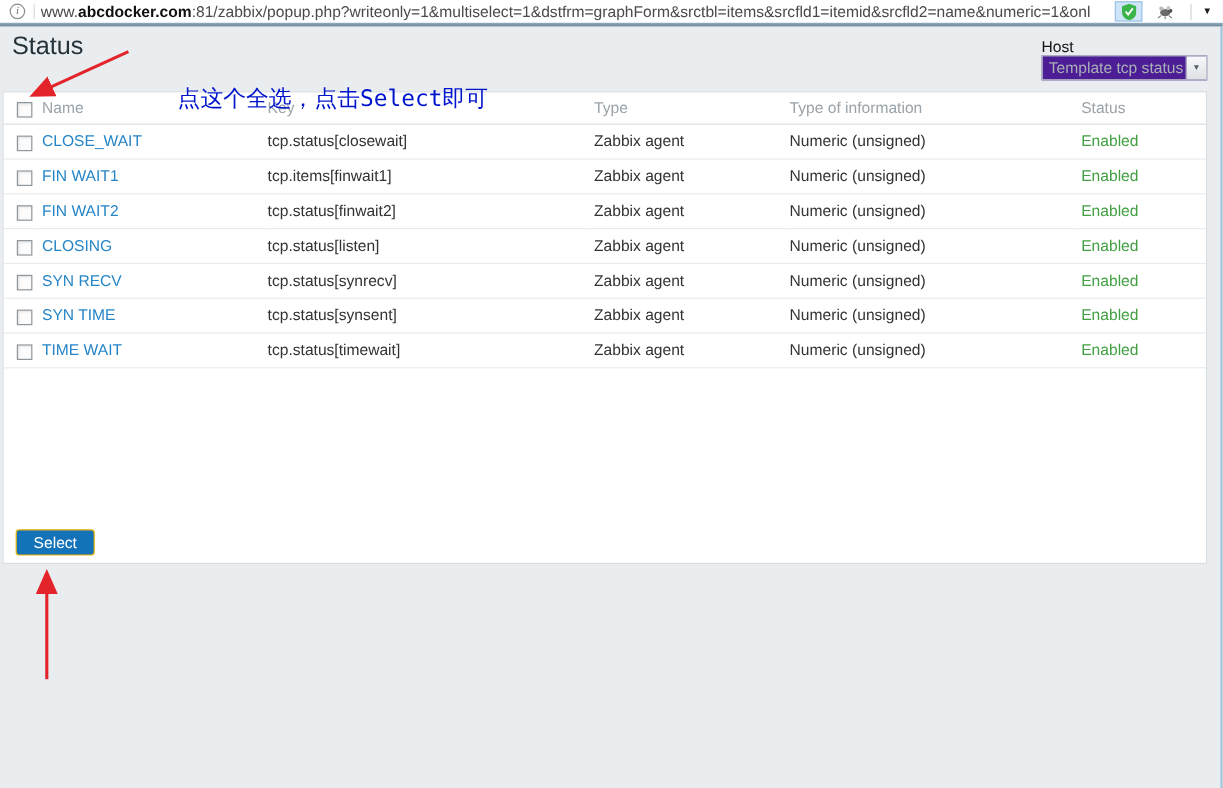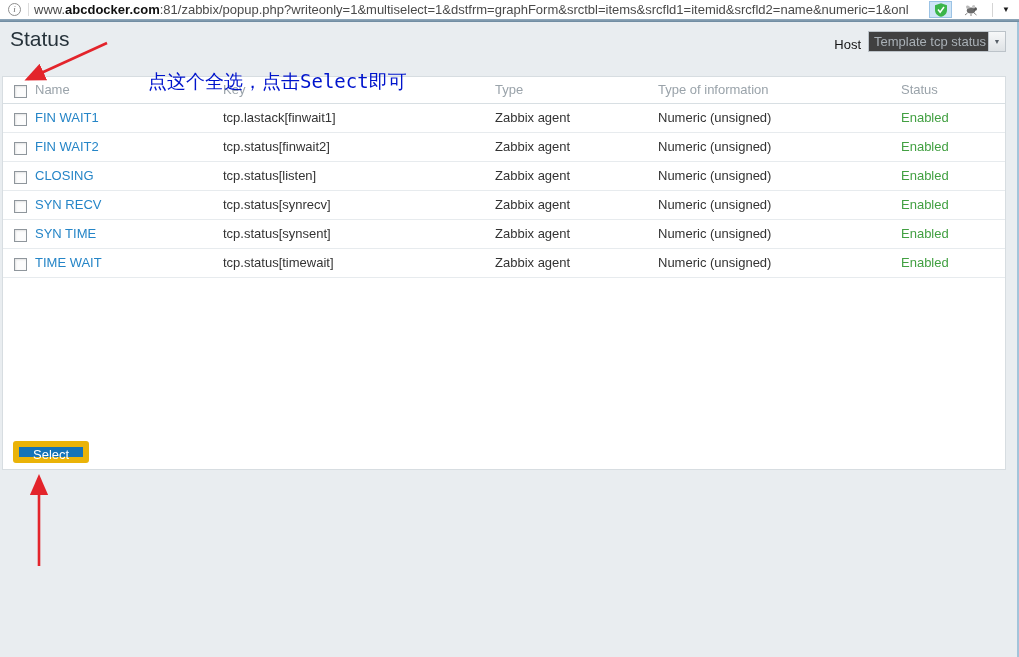--- a/index.html
+++ b/index.html
@@ -15,40 +15,40 @@
   .bar-right { margin-left:auto; display:flex; align-items:center; height:100%; flex:0 0 auto; }
   .shield-box { width:23px; height:17px; background:#cfe5f7; border:1px solid #9cc3e5; display:flex; align-items:center; justify-content:center; margin-right:8px; }
   .fly-box { width:22px; height:16px; display:flex; align-items:center; justify-content:center; margin-right:6px; }
   .caret-sep { width:1px; height:14px; background:#d5d5d5; margin:0 4px; }
   .bar-caret { font-size:8px; color:#1a1a1a; padding:0 9px 0 5px; }
 
   .top-divider { position:absolute; top:19px; left:0; width:1019px; height:3px; background:linear-gradient(#93aabc,#6b889e); }
 
   
   .page-title { position:absolute; top:27px; left:10px; font-size:21px; color:#26323a; }
-  .host-ctl { position:absolute; top:31px; right:13px; display:flex; align-items:flex-end; }
+  .host-ctl { position:absolute; top:31px; right:13px; display:flex; align-items:flex-start;flex-direction:column; }
   .host-label { font-size:13px; color:#141414; margin-right:7px; }
-  .host-select { width:138px; height:21px; border:1px solid #bcc3c9; background:#404040; display:flex; align-items:stretch; font-size:13px; color:#a9b0b6; }
+  .host-select { width:138px; height:21px; border:1px solid #bcc3c9; background:#4c1d95; display:flex; align-items:stretch; font-size:13px; color:#a9b0b6; }
   .host-select .val { flex:1; padding:2px 5px 0 5px; white-space:nowrap; overflow:hidden; }
   .host-arrow { width:17px; border-left:1px solid #bcc3c9; background:linear-gradient(#f7f8f9,#dee2e5); display:flex; align-items:center; justify-content:center; font-size:7px; color:#565e66; }
 
   
   .annotation { position:absolute; left:148px; top:55px; font-size:19px; color:#0014cc; font-family:"DejaVu Sans Mono",monospace; white-space:nowrap; z-index:30;margin-top:14px; }
 
   
   .content { position:absolute; left:2px; top:76px; width:1004px; height:394px; background:#fff; border:1px solid #d7dde1; }
   table { width:100%; border-collapse:collapse; table-layout:fixed; font-size:13px; }
   th { height:26px; color:#9aa3aa; font-weight:normal; text-align:left; border-bottom:1px solid #d8dfe3; padding:0 2px; }
   td { height:29px; border-bottom:1px solid #e7ebee; padding:0 2px; overflow:hidden; white-space:nowrap; color:#333; }
   tr.hl { background:#e9f3fb; }
   a.item { color:#2585c7; text-decoration:none; }
   .enabled { color:#42a042; }
   .cb { appearance:none; -webkit-appearance:none; width:13px; height:13px; border:1px solid #8f969c; background:#fcfcfc; box-shadow:inset 1px 1px 2px rgba(0,0,0,.10); margin:2px 0 0 9px; vertical-align:middle; }
 
-  .select-btn { position:absolute; left:10px; top:364px; height:22px; background:#1473b8; color:#fff; border:6px solid #eab308; border-radius:3px; font-size:13px; padding:0 14px; font-family:"Liberation Sans",sans-serif; cursor:pointer; }
+  .select-btn { position:absolute; left:10px; top:364px; height:22px; background:#1473b8; color:#fff; border:1px solid #eab308; border-radius:3px; font-size:13px; padding:0 14px; font-family:"Liberation Sans",sans-serif; cursor:pointer; }
 
   .right-line { position:absolute; right:0; top:22px; width:2px; height:635px; background:#a3c4da; }
   .arrows { position:absolute; top:0; left:0; width:1019px; height:657px; pointer-events:none; z-index:40; }
 </style>
 </head>
 <body>
 
 <div class="browser-bar">
   <span class="info-icon">i</span>
   <span class="bar-sep"></span>
@@ -102,22 +102,30 @@
         <th>Name</th>
         <th>Key</th>
         <th>Type</th>
         <th>Type of information</th>
         <th>Status</th>
       </tr>
     </thead>
     <tbody>
       <tr>
         <td><input type="checkbox" class="cb" style=""></td>
+        <td><a href="#" class="item">CLOSE_WAIT</a></td>
+        <td>tcp.status[closewait]</td>
+        <td>Zabbix agent</td>
+        <td>Numeric (unsigned)</td>
+        <td><span class="enabled">Enabled</span></td>
+      </tr>
+      <tr>
+        <td><input type="checkbox" class="cb" style=""></td>
         <td><a href="#" class="item">FIN WAIT1</a></td>
-        <td>tcp.lastack[finwait1]</td>
+        <td>tcp.items[finwait1]</td>
         <td>Zabbix agent</td>
         <td>Numeric (unsigned)</td>
         <td><span class="enabled">Enabled</span></td>
       </tr>
       <tr>
         <td><input type="checkbox" class="cb" style=""></td>
         <td><a href="#" class="item">FIN WAIT2</a></td>
         <td>tcp.status[finwait2]</td>
         <td>Zabbix agent</td>
         <td>Numeric (unsigned)</td>

